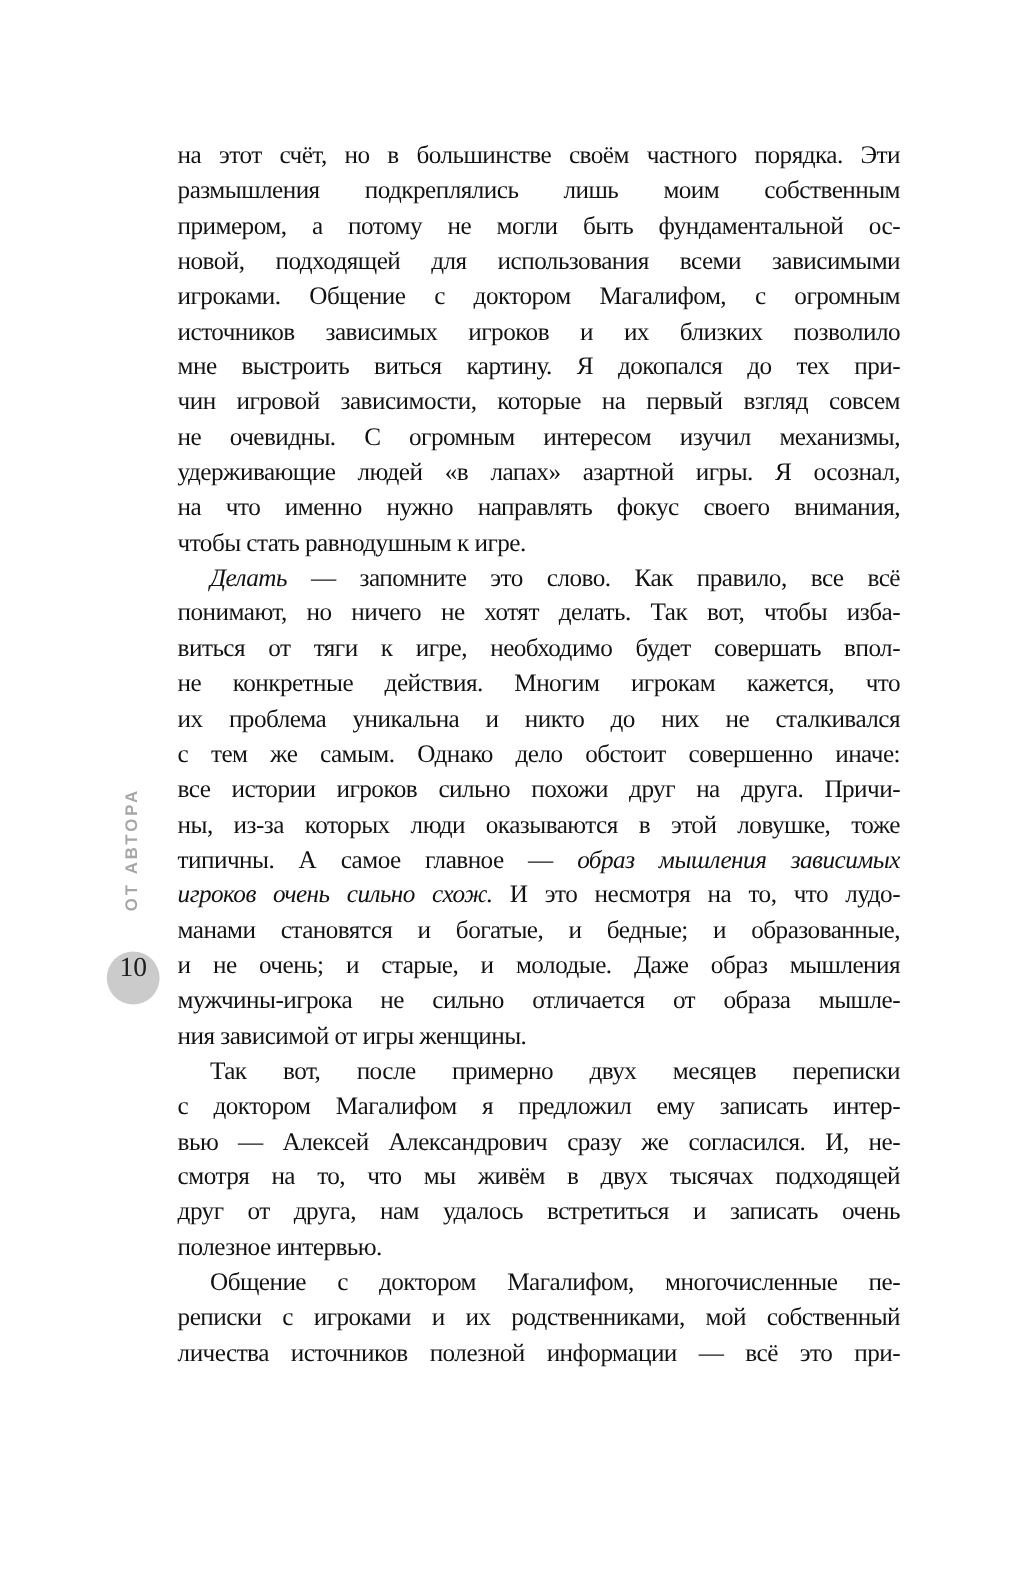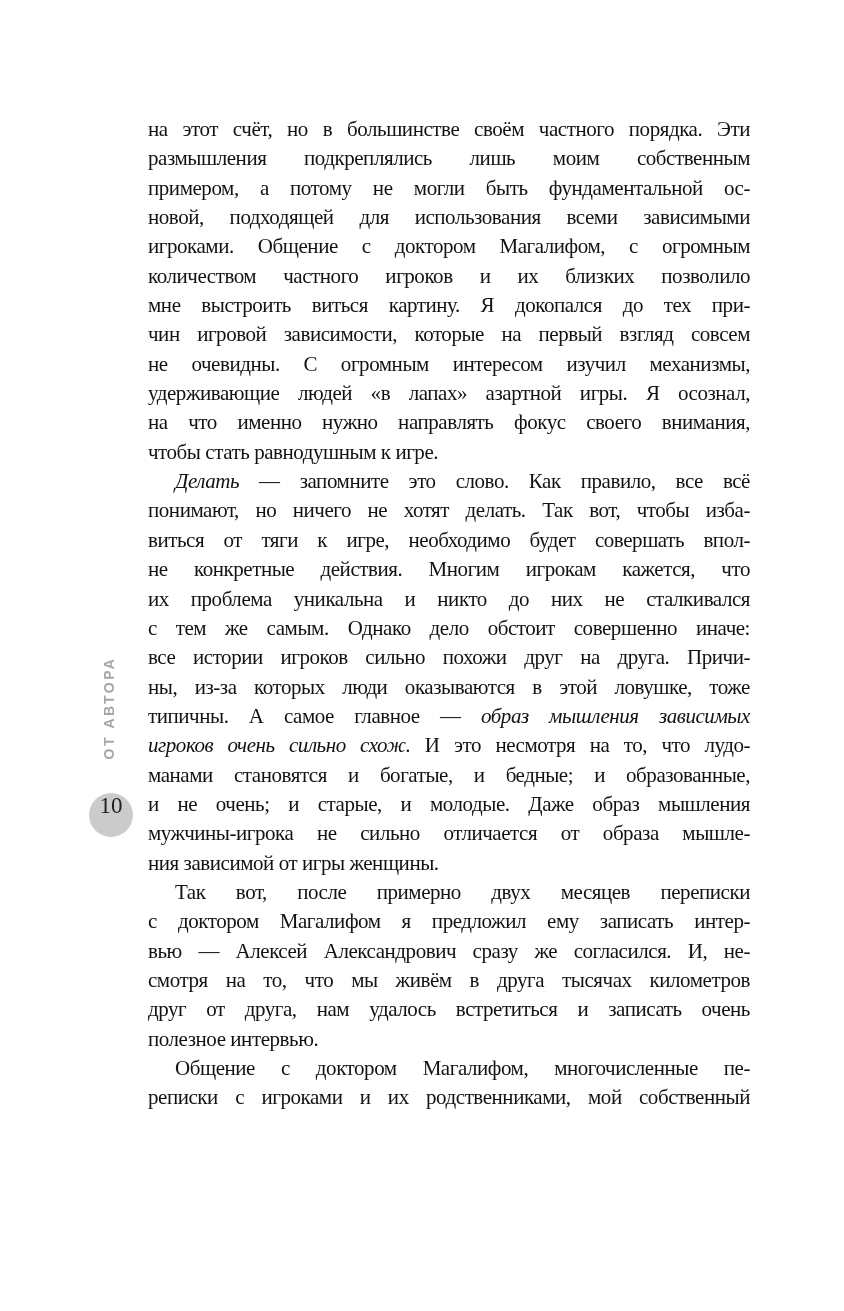--- a/index.html
+++ b/index.html
@@ -83,21 +83,21 @@
     <span>10</span>
   </div>
 
   <div class="text-block" id="text-block">
       <div class="paragraph">
         <div class="line"><span>на этот счёт, но в большинстве своём частного порядка. Эти</span></div>
         <div class="line"><span>размышления подкреплялись лишь моим собственным</span></div>
         <div class="line"><span>примером, а потому не могли быть фундаментальной ос-</span></div>
         <div class="line"><span>новой, подходящей для использования всеми зависимыми</span></div>
         <div class="line"><span>игроками. Общение с доктором Магалифом, с огромным</span></div>
-        <div class="line"><span>количеством частного игроков и их близких позволило</span></div>
+        <div class="line"><span>источников зависимых игроков и их близких позволило</span></div>
         <div class="line"><span>мне выстроить виться картину. Я докопался до тех при-</span></div>
         <div class="line"><span>чин игровой зависимости, которые на первый взгляд совсем</span></div>
         <div class="line"><span>не очевидны. С огромным интересом изучил механизмы,</span></div>
         <div class="line"><span>удерживающие людей «в лапах» азартной игры. Я осознал,</span></div>
         <div class="line"><span>на что именно нужно направлять фокус своего внимания,</span></div>
         <div class="line last"><span>чтобы стать равнодушным к игре.</span></div>
       </div>
       <div class="paragraph">
         <div class="line indent"><i>Делать</i><span> — запомните это слово. Как правило, все всё</span></div>
         <div class="line"><span>понимают, но ничего не хотят делать. Так вот, чтобы изба-</span></div>
@@ -111,22 +111,23 @@
         <div class="line"><i>игроков очень сильно схож.</i><span> И это несмотря на то, что лудо-</span></div>
         <div class="line"><span>манами становятся и богатые, и бедные; и образованные,</span></div>
         <div class="line"><span>и не очень; и старые, и молодые. Даже образ мышления</span></div>
         <div class="line"><span>мужчины-игрока не сильно отличается от образа мышле-</span></div>
         <div class="line last"><span>ния зависимой от игры женщины.</span></div>
       </div>
       <div class="paragraph">
         <div class="line indent"><span>Так вот, после примерно двух месяцев переписки</span></div>
         <div class="line"><span>с доктором Магалифом я предложил ему записать интер-</span></div>
         <div class="line"><span>вью — Алексей Александрович сразу же согласился. И, не-</span></div>
-        <div class="line"><span>смотря на то, что мы живём в друга тысячах километров</span></div>
+        <div class="line"><span>смотря на то, что мы живём в двух тысячах подходящей</span></div>
         <div class="line"><span>друг от друга, нам удалось встретиться и записать очень</span></div>
         <div class="line last"><span>полезное интервью.</span></div>
       </div>
       <div class="paragraph">
         <div class="line indent"><span>Общение с доктором Магалифом, многочисленные пе-</span></div>
         <div class="line"><span>реписки с игроками и их родственниками, мой собственный</span></div>
+        <div class="line"><span>личества источников полезной информации — всё это при-</span></div>
       </div>
     </div>
 </div>
 
 </body></html>

